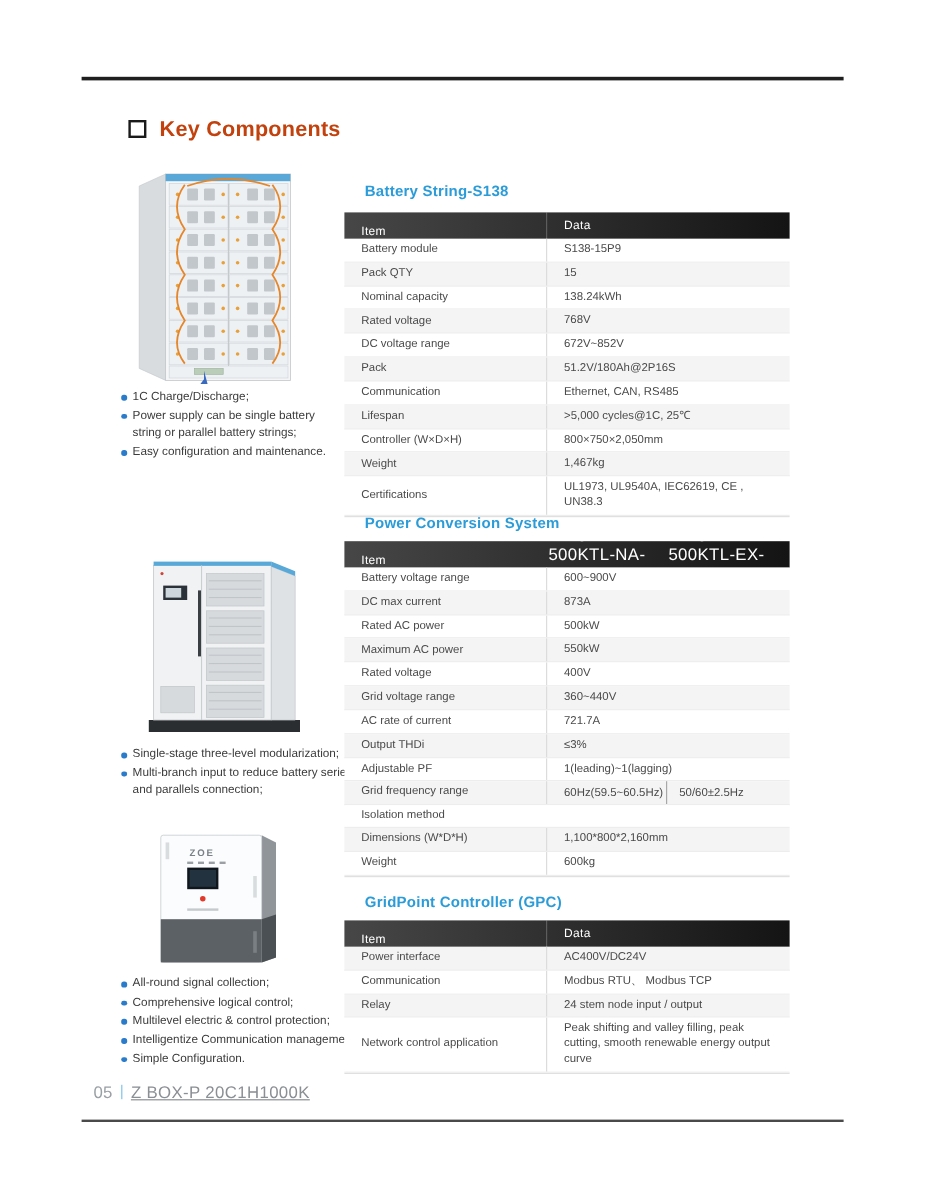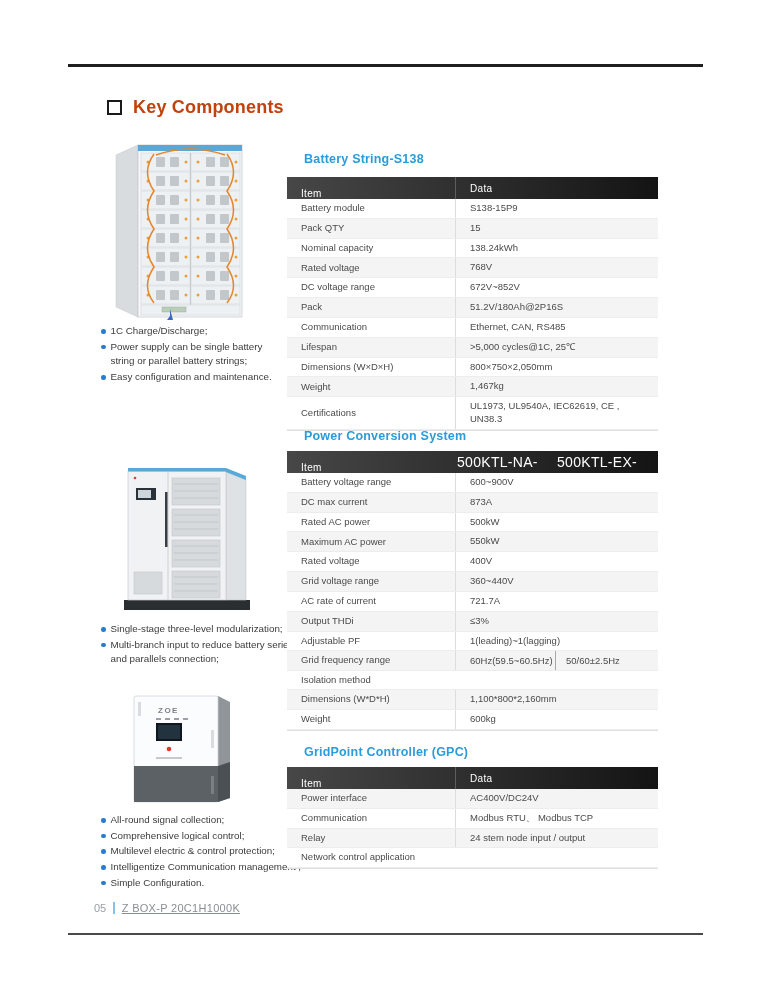--- a/index.html
+++ b/index.html
@@ -28,21 +28,21 @@
   .td-data { flex:1; padding:3px 8px 3px 14px; border-left:1px solid #dcdcdc; display:flex; align-items:center; line-height:1.35; }
   .td-half { flex:none; width:100px; padding:3px 4px 3px 14px; border-left:1px solid #dcdcdc; display:flex; align-items:center; }
   .td-half.h2 { width:103px; border-left:1px solid #a8a8a8; padding-left:10px; }
 
   .bullet-list { position:absolute; font-size:9.8px; color:#3b3b3b; line-height:1.5; }
   .bullet-item { display:flex; margin-bottom:1px; }
   .bullet-item .dot { flex:none; width:4.5px; height:4.5px; border-radius:50%; background:var(--bullet-blue,#2A7CCB); margin:5px 5px 0 0; }
 
   .prod-img { position:absolute; }
 
-  .footer { position:absolute; left:78px; top:902px; display:flex; align-items:center; font-size:11px;margin-left:16px; }
+  .footer { position:absolute; left:78px; top:902px; display:flex; align-items:center; font-size:14px; }
   .footer .pg { color:#9aa0a6; }
   .footer .bar { width:1.5px; height:12px; background:#7fc3e8; margin:0 7px; }
   .footer .doc { color:#8a8f94; letter-spacing:0.3px;text-decoration:underline; }
 </style>
 </head>
 <body style="--heading-blue: #2B9CD8; --bullet-blue: #2A7CCB; --row-alt-bg: #f4f4f4; --table-header-bg: #262626; --table-header-text: #ffffff; --cable-orange: #E5862B; --cabinet-trim-blue: #5AA8D8;">
 
 <div class="page">
 
   <div class="rule-top"></div>
@@ -226,21 +226,21 @@
       </div>
       <div class="t-row">
         <span class="td-item">Communication</span>
         <span class="td-data">Ethernet, CAN, RS485</span>
       </div>
       <div class="t-row alt">
         <span class="td-item">Lifespan</span>
         <span class="td-data">&gt;5,000 cycles@1C, 25℃</span>
       </div>
       <div class="t-row">
-        <span class="td-item">Dimensions (W×D×H)</span>
+        <span class="td-item">Controller (W×D×H)</span>
         <span class="td-data">800×750×2,050mm</span>
       </div>
       <div class="t-row alt">
         <span class="td-item">Weight</span>
         <span class="td-data">1,467kg</span>
       </div>
       <div class="t-row">
         <span class="td-item">Certifications</span>
         <span class="td-data">UL1973, UL9540A, IEC62619, CE , UN38.3</span>
       </div>
@@ -320,20 +320,21 @@
       <div class="t-row">
         <span class="td-item">Communication</span>
         <span class="td-data">Modbus RTU、 Modbus TCP</span>
       </div>
       <div class="t-row alt">
         <span class="td-item">Relay</span>
         <span class="td-data">24 stem node input / output</span>
       </div>
       <div class="t-row">
         <span class="td-item">Network control application</span>
+        <span class="td-data">Peak shifting and valley filling, peak cutting, smooth renewable energy output curve</span>
       </div>
     </div>
 
   <div class="footer">
     <span class="pg">05</span>
     <span class="bar"></span>
     <span class="doc">Z BOX-P 20C1H1000K</span>
   </div>
 
   <div class="rule-bottom"></div>

